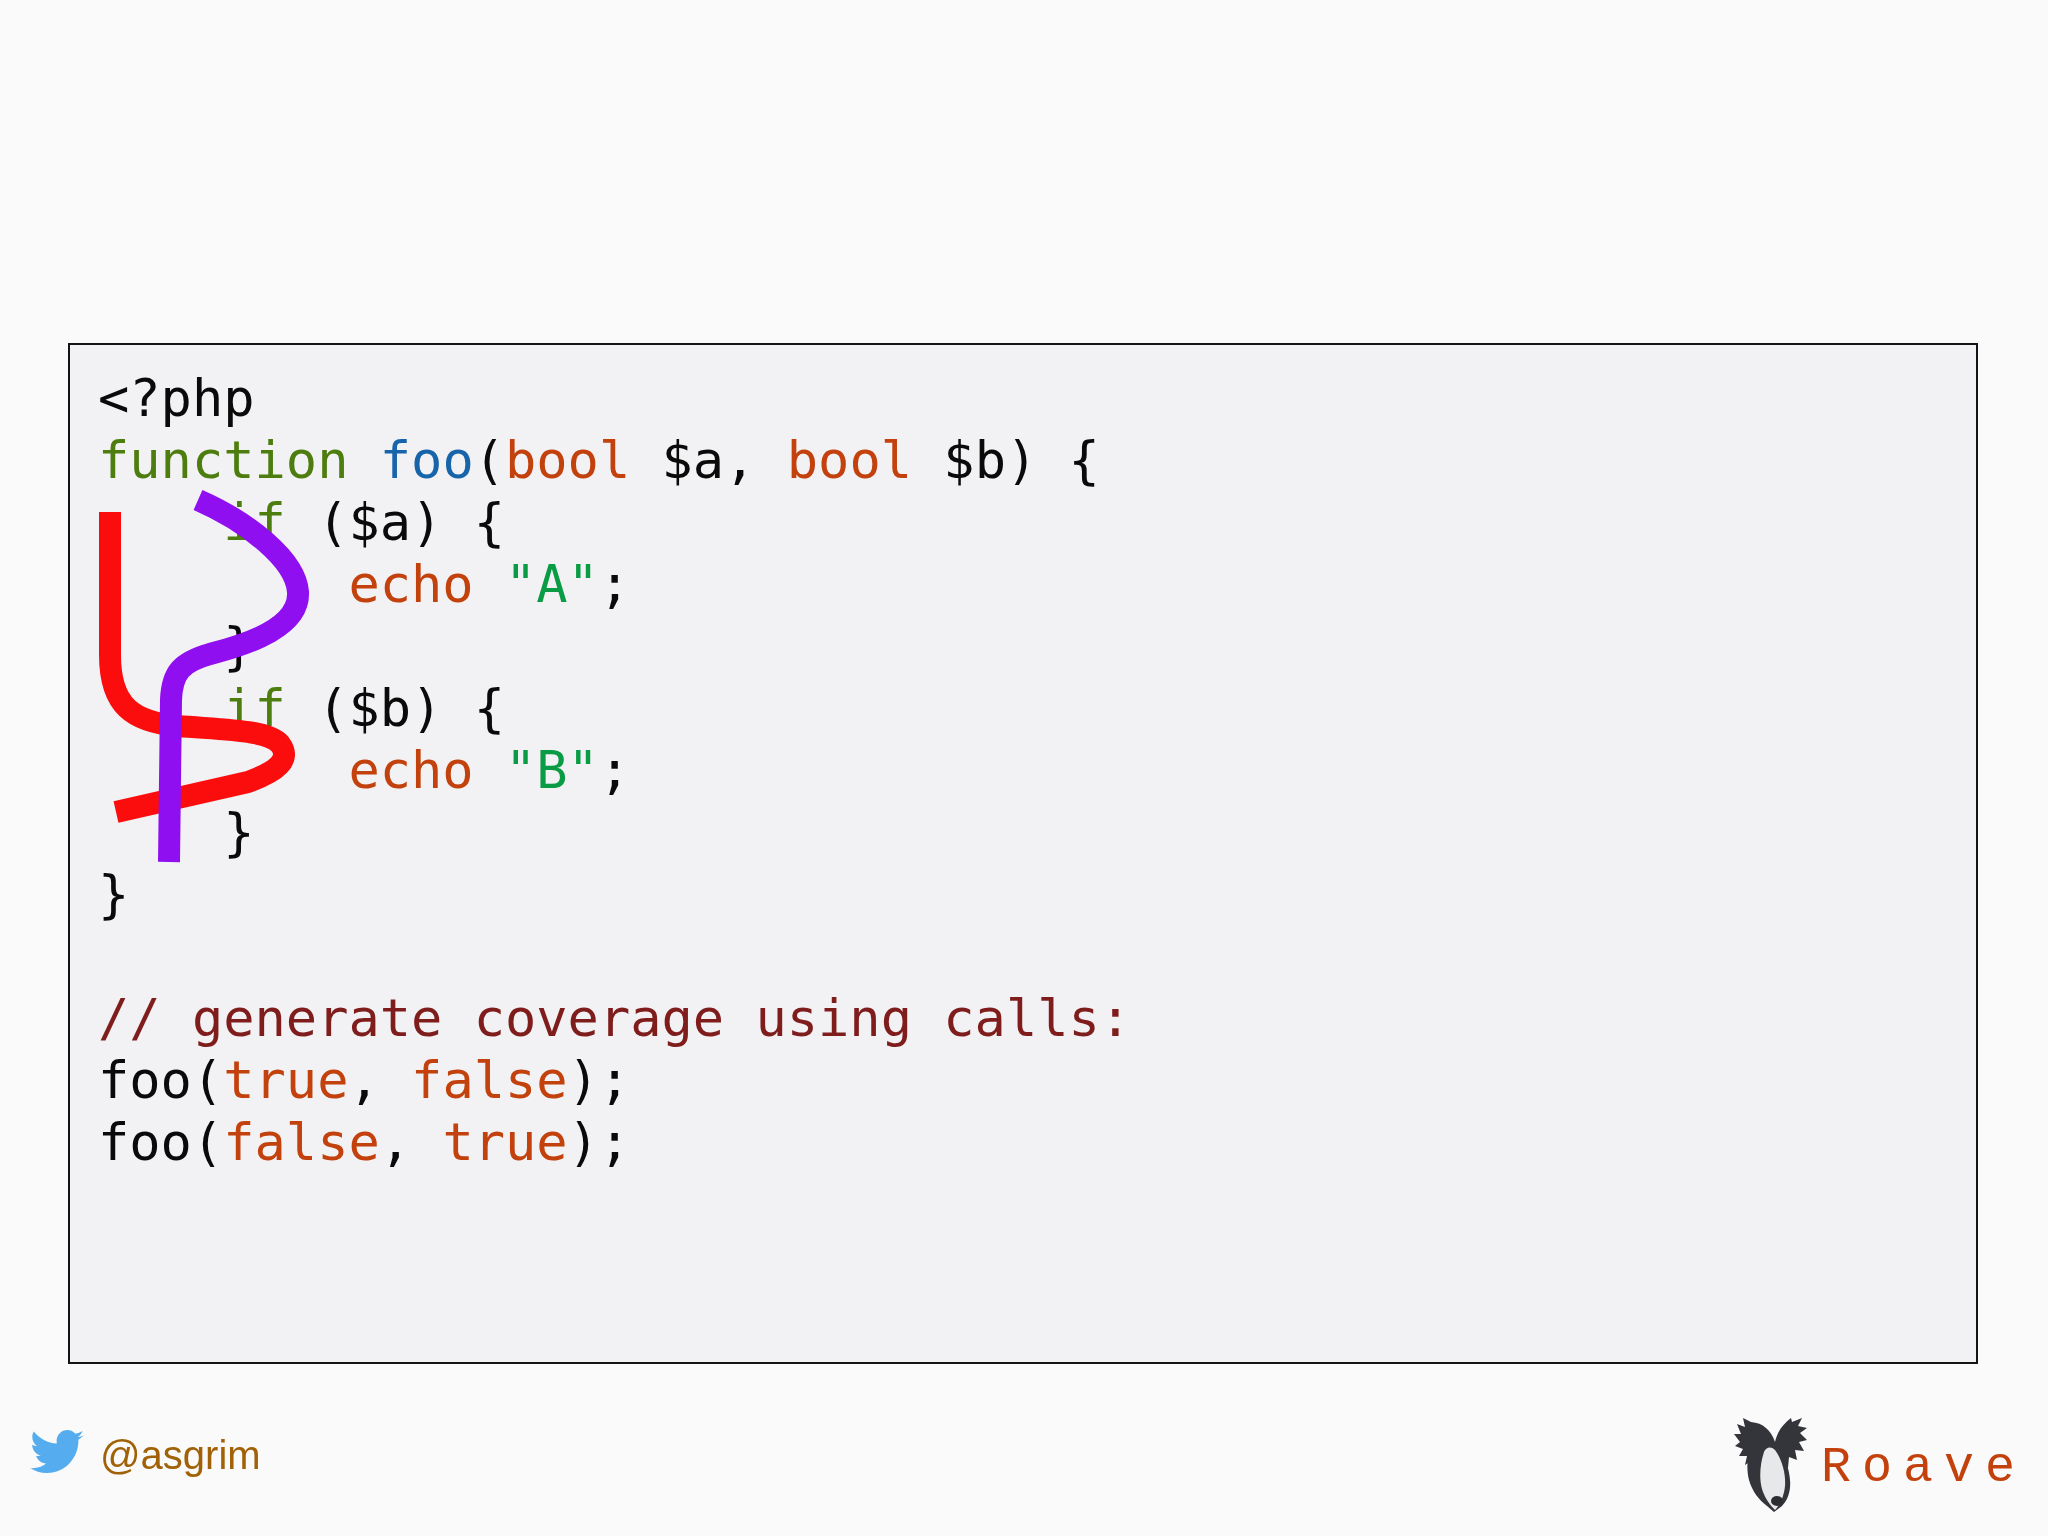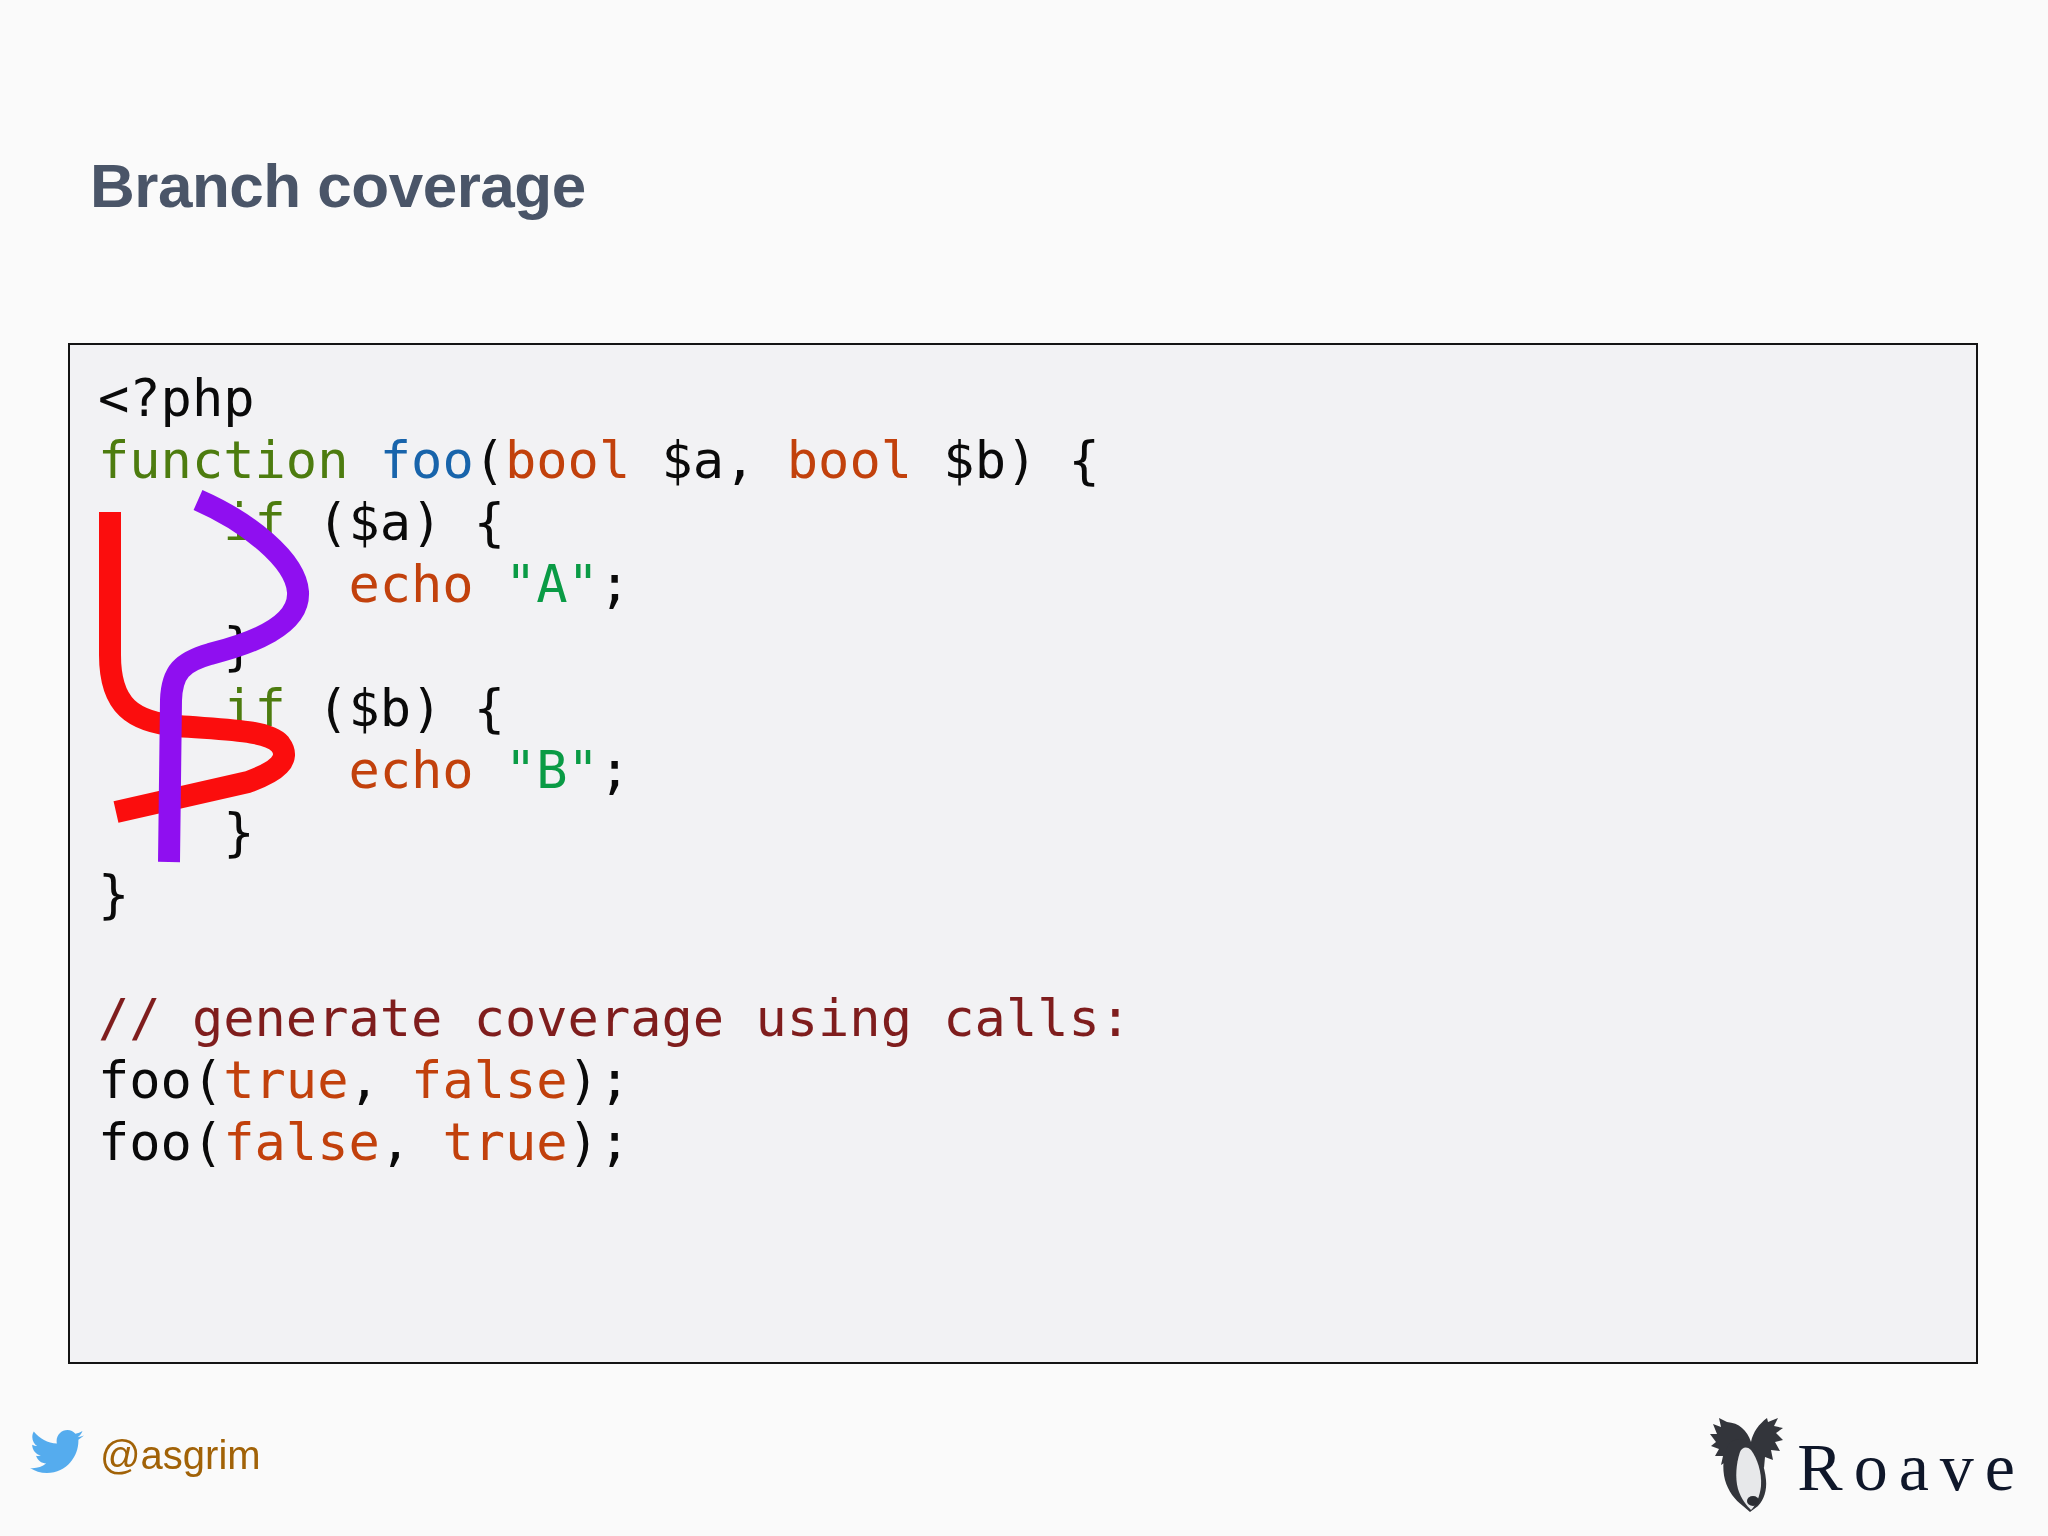--- a/index.html
+++ b/index.html
@@ -71,32 +71,31 @@
     font-family:"Liberation Sans", sans-serif;
   }
   .footer-right {
     position:absolute;
     right:22px; top:1418px;
     display:flex;
     align-items:center;
     gap:10px;
   }
   .roave-word {
-    font-size:68px;
-    color:#0f172a;
+    font-size:50px;
+    color:#c2410c;
     letter-spacing:11px;
-    font-family:Liberation Serif, serif;
+    font-family:Liberation Mono, monospace;
   }
 </style>
 </head>
 <body style="background: rgb(250, 250, 250);">
 
 <div class="slide">
 
-  <div class="slide-title" style="color: rgb(74, 85, 104);">Branch coverage</div>
 
   <div class="code-card" style="background: rgb(242, 242, 244); border-color: rgb(20, 20, 20);">
     <div class="code-block" id="code-block"><div class="code-line"><span class="tok-plain">&lt;?php</span></div><div class="code-line"><span class="tok-kw">function </span><span class="tok-fn">foo</span><span class="tok-plain">(</span><span class="tok-type">bool</span><span class="tok-plain"> $a, </span><span class="tok-type">bool</span><span class="tok-plain"> $b) {</span></div><div class="code-line"><span class="tok-plain">    </span><span class="tok-kw">if</span><span class="tok-plain"> ($a) {</span></div><div class="code-line"><span class="tok-plain">        </span><span class="tok-type">echo</span><span class="tok-plain"> </span><span class="tok-str">"A"</span><span class="tok-plain">;</span></div><div class="code-line"><span class="tok-plain">    }</span></div><div class="code-line"><span class="tok-plain">    </span><span class="tok-kw">if</span><span class="tok-plain"> ($b) {</span></div><div class="code-line"><span class="tok-plain">        </span><span class="tok-type">echo</span><span class="tok-plain"> </span><span class="tok-str">"B"</span><span class="tok-plain">;</span></div><div class="code-line"><span class="tok-plain">    }</span></div><div class="code-line"><span class="tok-plain">}</span></div><div class="code-line"><span class="tok-plain"> </span></div><div class="code-line"><span class="tok-cmt">// generate coverage using calls:</span></div><div class="code-line"><span class="tok-plain">foo(</span><span class="tok-type">true</span><span class="tok-plain">, </span><span class="tok-type">false</span><span class="tok-plain">);</span></div><div class="code-line"><span class="tok-plain">foo(</span><span class="tok-type">false</span><span class="tok-plain">, </span><span class="tok-type">true</span><span class="tok-plain">);</span></div></div>
   </div>
 
   <svg class="annot-layer" viewBox="0 0 2048 1536" width="2048" height="1536" xmlns="http://www.w3.org/2000/svg">
 
     <path id="stroke-red" d="M 110 512
              L 110 655
              C 110 706, 133 722, 178 726

